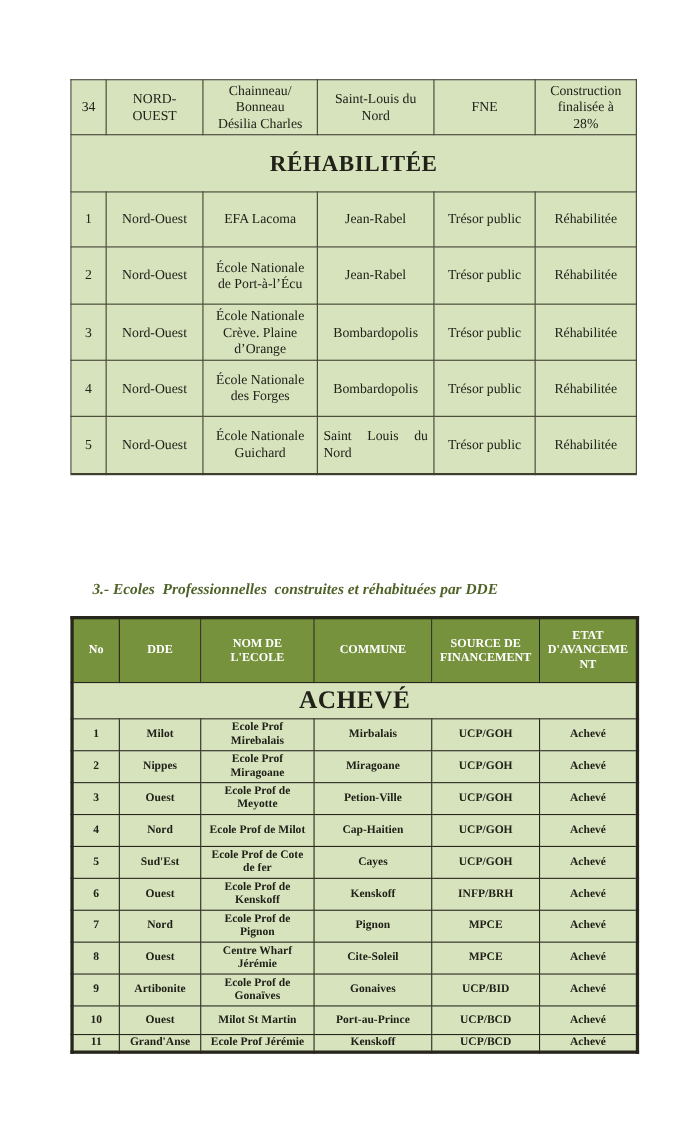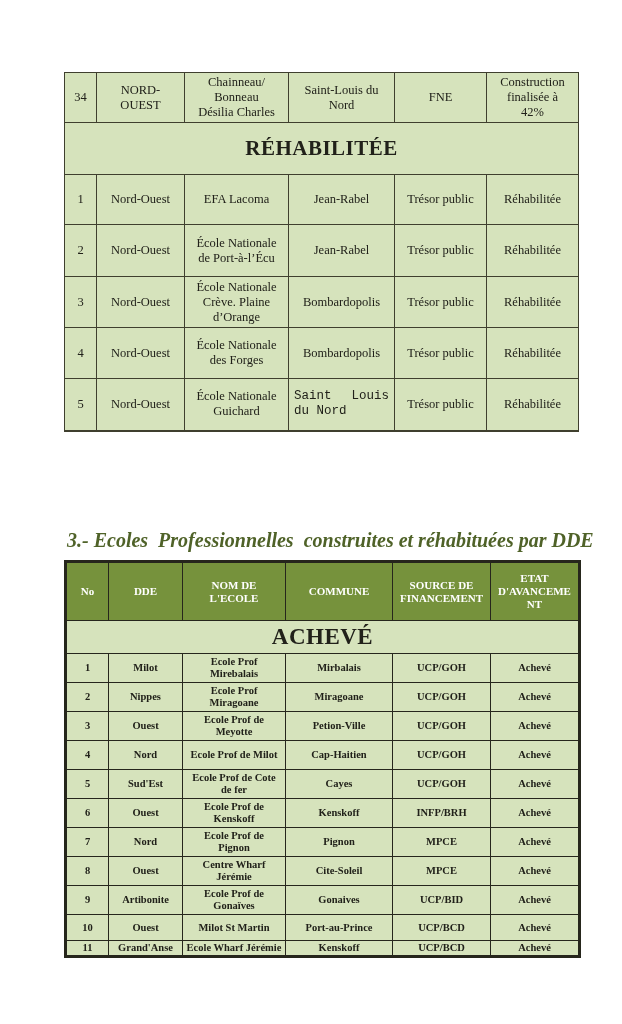--- a/index.html
+++ b/index.html
@@ -39,31 +39,30 @@
     font-weight: bold;
     font-size: 21px;
     letter-spacing: 0.5px;
     background: var(--band-green);
     white-space: normal;
   }
   #table1 td.just {
     text-align: justify;
     padding: 2px 5px;
     white-space: normal;
-    font-family: Liberation Mono, monospace;
   }
 
   
   #section-title {
     position: absolute;
-    left: 67px;
+    left: 84px;
     top: 529px;
     font-weight: bold;
     font-style: italic;
-    font-size: 20px;
+    font-size: 14px;
     color: var(--title-green);
     white-space: pre;
   }
 
   
   #table2 { top: 560px; border: 3px solid var(--border-dark); }
   #table2 th {
     border: 1.5px solid var(--border-dark);
     background: var(--header-green);
     color: var(--header-text, #fff);
@@ -113,21 +112,21 @@
         <tr style="height: 50px;">
           <td>34</td>
           <td>NORD-OUEST</td>
           <td>Chainneau/
 Bonneau
 Désilia Charles</td>
           <td>Saint-Louis du Nord</td>
           <td>FNE</td>
           <td>Construction
 finalisée à
-42%</td>
+28%</td>
         </tr>
         <tr style="height: 52px;">
           <td colspan="6" class="band">RÉHABILITÉE</td>
         </tr>
         <tr style="height: 50px;">
           <td>1</td>
           <td>Nord-Ouest</td>
           <td>EFA Lacoma</td>
           <td>Jean-Rabel</td>
           <td>Trésor public</td>
@@ -286,21 +285,21 @@
           <td>10</td>
           <td>Ouest</td>
           <td>Milot St Martin</td>
           <td>Port-au-Prince</td>
           <td>UCP/BCD</td>
           <td>Achevé</td>
         </tr>
         <tr style="height: 16px;">
           <td>11</td>
           <td>Grand'Anse</td>
-          <td>Ecole Wharf Jérémie</td>
+          <td>Ecole Prof Jérémie</td>
           <td>Kenskoff</td>
           <td>UCP/BCD</td>
           <td>Achevé</td>
         </tr>
       </tbody>
   </table>
 
 </div>
 
 </body></html>

